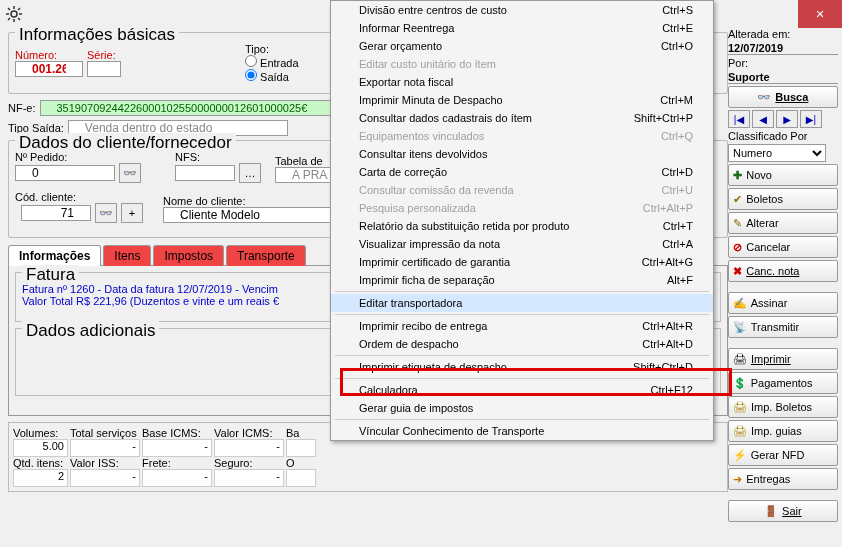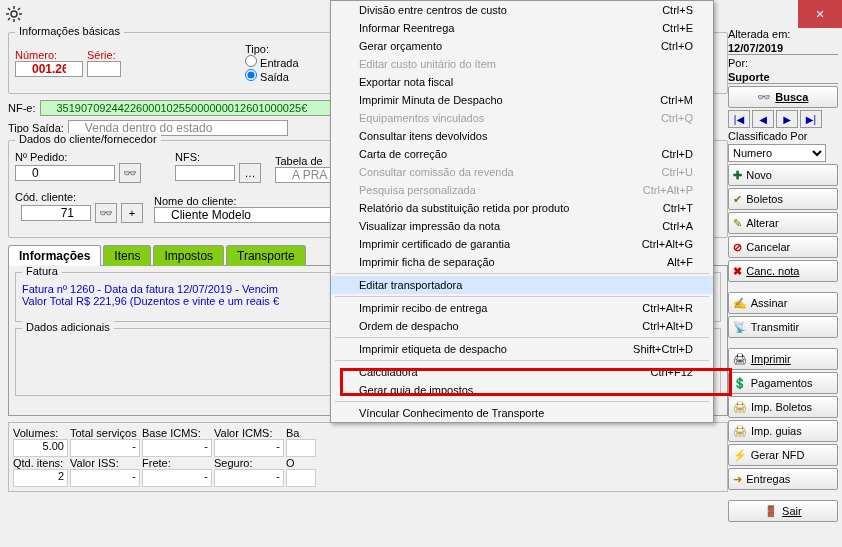--- a/index.html
+++ b/index.html
@@ -5,30 +5,30 @@
 * { box-sizing: border-box; margin: 0; padding: 0; font-family: "Segoe UI", Tahoma, sans-serif; font-size: 11px; }
 body { background: #f0f0f0; width: 842px; height: 547px; overflow: hidden; position: relative; }
 .window { position: absolute; inset: 0; background: #f0f0f0; }
 .titlebar { height: 28px; background: #f0f0f0; display: flex; align-items: center; justify-content: space-between; padding-left: 6px; }
 .gear { width: 16px; height: 16px; display:inline-block; }
 .close-btn { width: 44px; height: 28px; background: #c84146; color: #fff; display: flex; align-items: center; justify-content: center; font-size: 14px; }
 .content { position: relative; padding: 4px 8px; display:flex; }
 .left { width: 720px; }
 .right { width: 110px; position: absolute; right: 4px; top: 28px; bottom: 4px; display:flex; flex-direction:column; gap:2px; }
 .groupbox { border: 1px solid #bbb; border-radius: 2px; padding: 10px 6px 6px; position: relative; margin-bottom: 6px; }
-.groupbox > legend, .gb-title { position: absolute; top: -8px; left: 6px; background: #f0f0f0; padding: 0 4px; font-size: 11px; color: #000; }
+.groupbox > legend, .gb-title { position: absolute; top: -8px; left: 6px; background: #f0f0f0; padding: 0 4px; font-size: 17px; color: #000; }
 .row { display: flex; align-items: center; gap: 4px; margin-bottom: 4px; }
 .lbl { font-size: 11px; color: #000; }
 .lbl-red { color: #c00; }
 .input { border: 1px solid #999; background: #fff; height: 16px; padding: 0 16px; font-size: 12px; }
 .input-red-text { color: #c00; font-weight: bold; }
 .nfe-input { background: #c8f7c8; color: #006400; width: 560px; font-size: 11px; }
 .radio { width: 12px; height: 12px; }
 .tabs { display: flex; border-bottom: 1px solid #999; margin-top: 4px; }
-.tab { padding: 3px 10px; border: 1px solid #999; border-bottom: none; background: #84cc16; margin-right: 2px; border-radius: 3px 3px 0 0; position: relative; top: 1px; font-size: 12px; }
+.tab { padding: 3px 10px; border: 1px solid #999; border-bottom: none; background: #ef4444; margin-right: 2px; border-radius: 3px 3px 0 0; position: relative; top: 1px; font-size: 12px; }
 .tab.active { background: #fff; font-weight: bold; }
 .tab-body { border: 1px solid #999; border-top: none; padding: 6px; height: 150px; }
 .fatura-box { border: 1px solid #bbb; padding: 10px 6px 6px; position: relative; margin-bottom: 6px; height: 50px; }
 .fatura-text { color: #0000cc; font-size: 11px; }
 .adic-box { border: 1px solid #bbb; padding: 10px 6px 16px; position: relative; }
 .totals { display:flex; gap: 2px; border:1px solid #bbb; padding: 4px; margin-top: 6px; }
 .tot-col { display:flex; flex-direction:column; }
 .tot-col .lbl { font-size: 11px; }
 .tot-col .val { border:1px solid #ccc; height:18px; text-align:right; padding:0 3px; font-size:11px; background:#fff; }
 .side-lbl { font-size:11px; }
@@ -144,21 +144,21 @@
             <div class="row">
               <input class="input" style="width: 70px; text-align: right; margin-left: 6px;" value="71">
               <span class="small-btn">
                   <span>👓</span>
                 </span>
               <span class="small-btn">
                   <span>+</span>
                 </span>
             </div>
           </div>
-          <div style="margin-left:7px">
+          <div style="margin-left:16px">
             <div class="lbl">Nome do cliente:</div>
             <input class="input" style="width: 200px;" value="Cliente Modelo">
           </div>
         </div>
       </div>
 
       <div class="tabs">
         <div class="tab active">Informações</div>
         <div class="tab">Itens</div>
         <div class="tab">Impostos</div>
@@ -307,20 +307,24 @@
         <span></span>
       </div>
       <div class="menu-item">
         <span>Exportar nota fiscal</span>
         <span></span>
       </div>
       <div class="menu-item">
         <span>Imprimir Minuta de Despacho</span>
         <span>Ctrl+M</span>
       </div>
+      <div class="menu-item">
+        <span>Consultar dados cadastrais do ítem</span>
+        <span>Shift+Ctrl+P</span>
+      </div>
       <div class="menu-item disabled">
         <span>Equipamentos vinculados</span>
         <span>Ctrl+Q</span>
       </div>
       <div class="menu-item">
         <span>Consultar itens devolvidos</span>
         <span></span>
       </div>
       <div class="menu-item">
         <span>Carta de correção</span>

